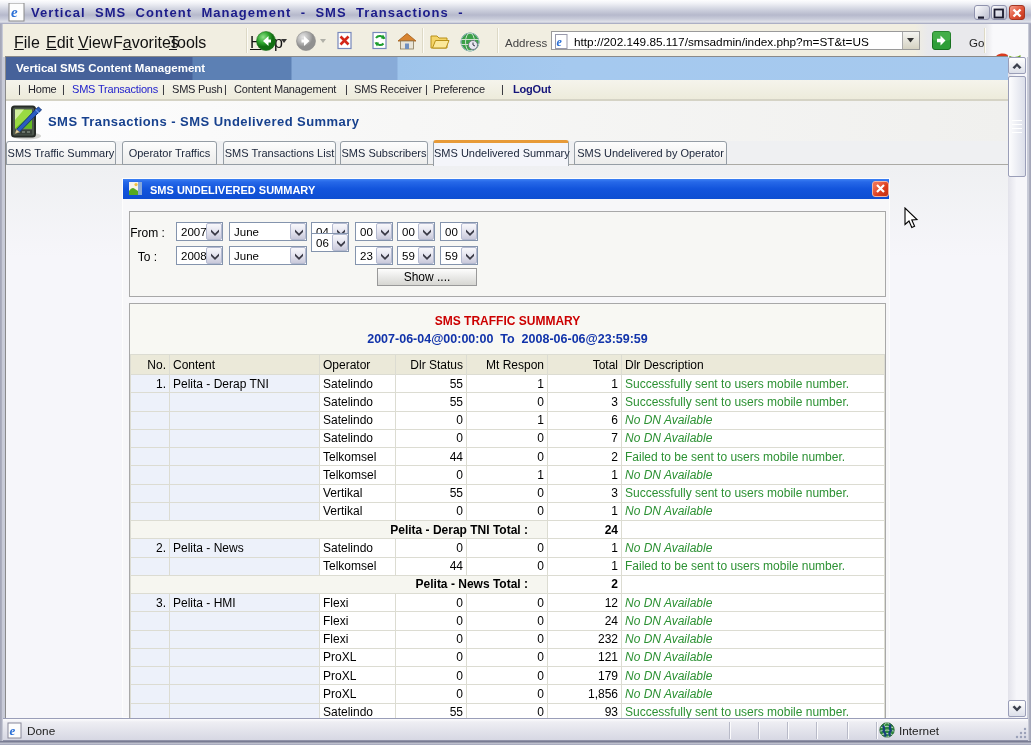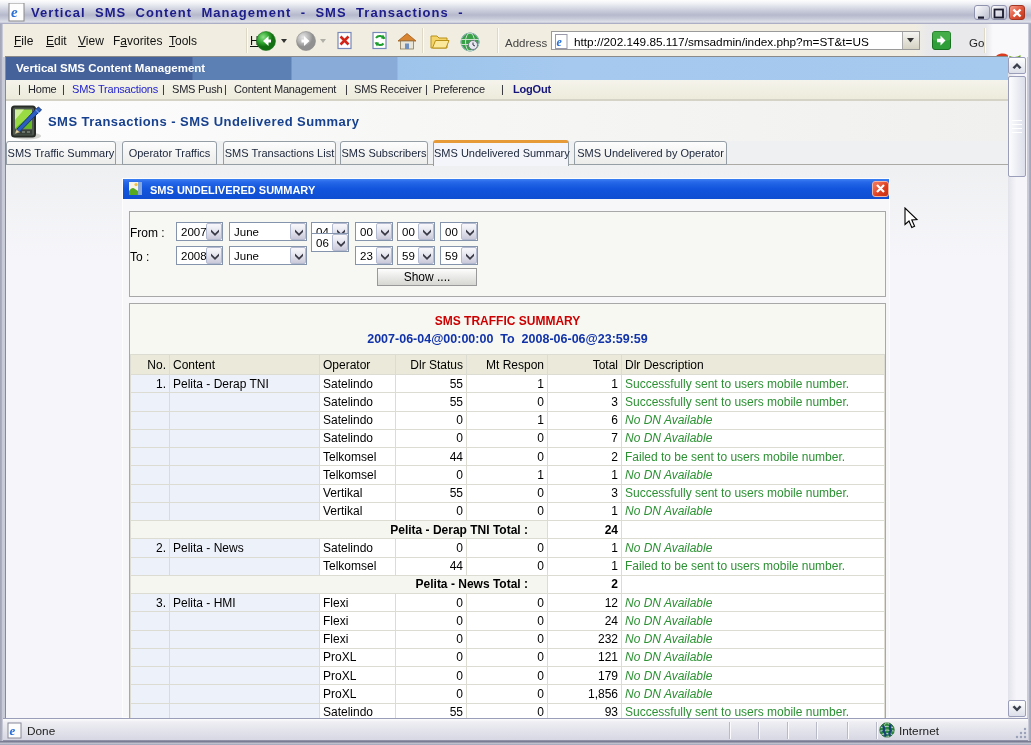--- a/index.html
+++ b/index.html
@@ -10,21 +10,21 @@
 
 #titlebar { left:0; top:0; width:1031px; height:24px;
   background:linear-gradient(to bottom,#fdfdfe 0,#f2f3f7 3px,#cdd0dd 10px,#b6b9cc 15px,#c9ccda 19px,#e0e2ea 22px,#9a9eb8 24px); }
 #titlebar .ttext { left:31px; top:5px; font-size:13px; font-weight:bold; color:#1c1c8a; letter-spacing:1.05px; }
 .winbtn { top:5px; width:16px; height:15px; border-radius:3px; border:1px solid #9093ae; }
 .winbtn.sil { background:linear-gradient(135deg,#fdfdfe 0%,#e3e4ec 40%,#b9bccd 100%); }
 #btnclose { background:linear-gradient(135deg,#f29381 10%,#e2573c 50%,#c23318 100%); border-color:#a23625; }
 
 
 #toolrow { left:3px; top:24px; width:1025px; height:33px; background:linear-gradient(to right,#f1eee1 0,#f1eee1 912px,#e9e9ec 925px,#e9e9ec 983px,#f9f9fb 990px,#f9f9fb 1025px); }
-.menuitem { top:10px; font-size:12px; color:#111; }
+.menuitem { top:10px; font-size:16px; color:#111; }
 .menuitem u { text-decoration:underline; }
 .tsep { top:4px; width:2px; height:25px; border-left:1px solid #ddd9c6; border-right:1px solid #fcfbf6; }
 
 
 #addrlabel { left:502px; top:13px; font-size:11.5px; color:#444; }
 #addrbox { left:548px; top:7px; width:369px; height:19px; background:#fff; border:1px solid #9a9a9a; }
 #addrtext { left:22px; top:2.5px; font-size:11.8px; color:#000; }
 #addrdrop { right:0px; top:0px; width:17px; height:17px; background:linear-gradient(to bottom,#f5f5f2,#d5d2c2); border-left:1px solid #aaa; }
 #gotext { left:953px; top:13px; font-size:11.5px; color:#222;margin-left:13px; }
 
@@ -48,21 +48,21 @@
   border-top:3px solid #e79a38; line-height:20px; }
 
 
 #modal { left:116px; top:121px; width:768px; height:540px; background:#f7f7f9; border:1px solid #fdfdfd; }
 #mtitle { left:0; top:0; width:766px; height:20px;
   background:linear-gradient(to bottom,#3c80f4 0,#2668e8 3px,#1254dc 10px,#0d4ed2 20px); }
 #mtitle span { position:absolute; left:27px; top:4.5px; color:#fff; font-weight:bold; font-size:11px; letter-spacing:0; }
 #mclose { left:749px; top:2px; width:17px; height:16px; border-radius:3px; border:1px solid #f0b4a4;
   background:linear-gradient(135deg,#ef6d50 20%,#dd3d1c 60%,#c23014 100%); }
 #formbox { left:6px; top:32px; width:757px; height:86px; border:1px solid #a8a8a8; background:#f7f7f4; }
-.flabel { font-size:12px; color:#000; text-align:left; width:35px; left:0; }
+.flabel { font-size:12px; color:#000; text-align:center; width:35px; left:0; }
 .sel { position:absolute; height:19px; background:#fff; border:1px solid #8494ad; font-size:11.5px; }
 .sel span { position:absolute; left:4px; top:3px; }
 .sel .btn { position:absolute; right:0; top:0; width:16px; height:17px; border-radius:2px;
   background:linear-gradient(to bottom,#f8f8fb 0,#e4e4ef 50%,#c9c9da 100%); border:1px solid #b4bad0; }
 .sel .btn svg { position:absolute; left:2px; top:4px; }
 #showbtn { left:247px; top:56px; width:100px; height:18px; border:1px solid #999;
   background:linear-gradient(to bottom,#fdfdfd,#d6d6d2); font-size:12px; text-align:center; line-height:16px; }
 
 
 #tablebox { left:6px; top:124px; width:757px; height:600px; border:1px solid #a8a8a8; background:#f8f8f3; }

